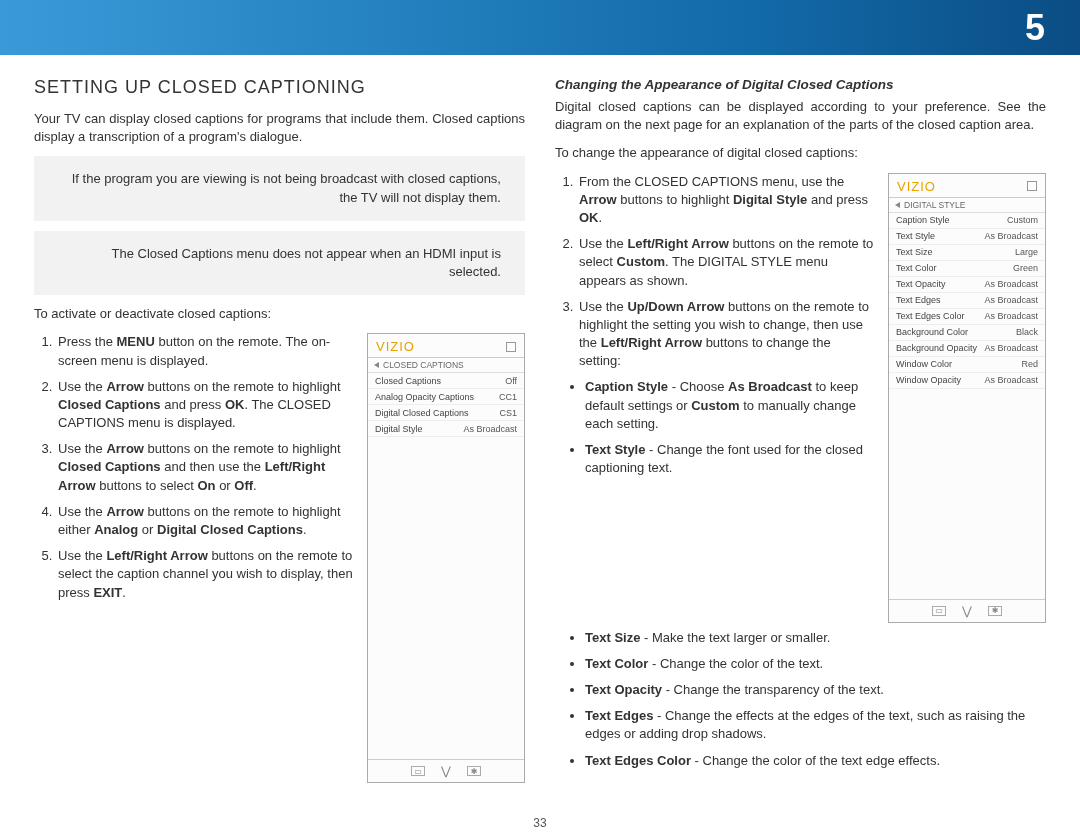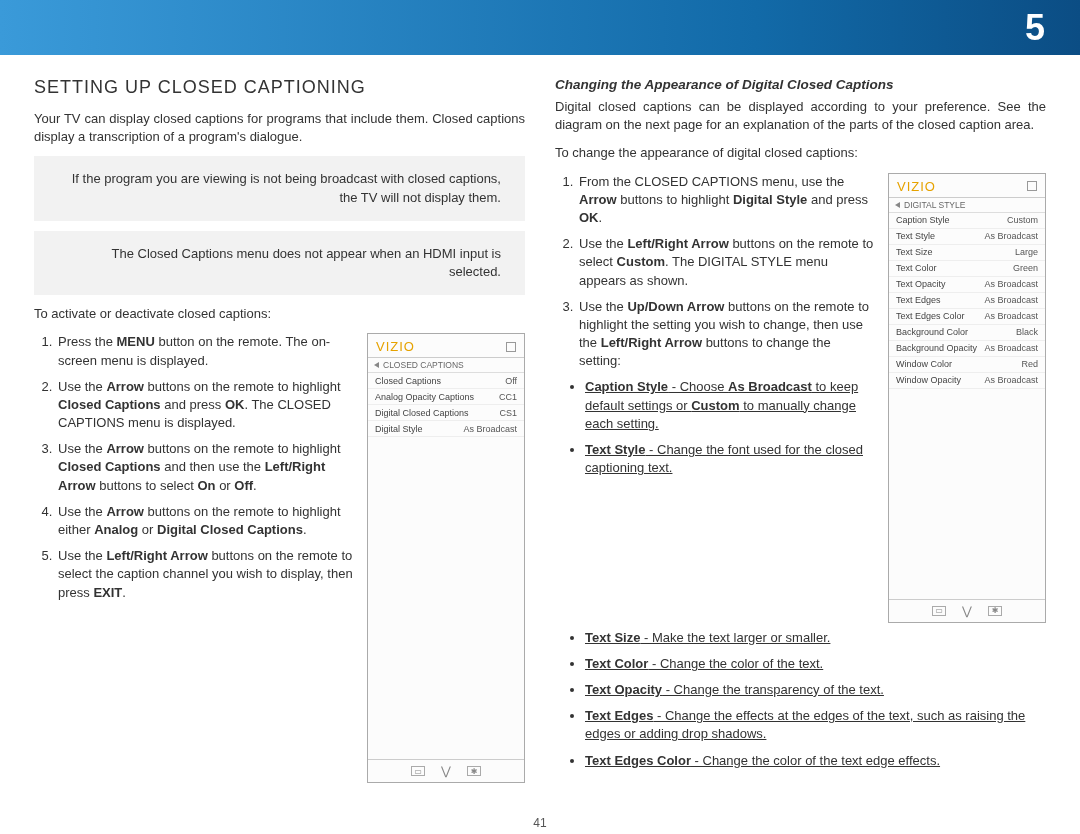--- a/index.html
+++ b/index.html
@@ -8,21 +8,21 @@
   .chapter-num { color: #fff; font-size: 36px; font-weight: bold; }
   .page { display: flex; gap: 30px; padding: 22px 34px 10px 34px; }
   .col { flex: 1; }
   h1 { font-size: 18px; font-weight: 500; color: #333; letter-spacing: 1px; margin-bottom: 12px; }
   h2 { font-size: 13.5px; font-weight: bold; margin-bottom: 6px; font-style: italic; }
   p { line-height: 1.4; margin-bottom: 10px; text-align: justify; }
   .note-box { background: #f2f2f2; padding: 14px 24px; margin-bottom: 10px; text-align: right; line-height: 1.4; }
   ol { list-style: decimal; padding-left: 22px; margin-bottom: 8px; }
   ol > li { margin-bottom: 8px; line-height: 1.4; padding-left: 2px; }
   ul.bullets { list-style: disc; padding-left: 30px; }
-  ul.bullets > li { margin-bottom: 8px; line-height: 1.4; text-decoration: underline; }
+  ul.bullets > li { margin-bottom: 8px; line-height: 1.4; }
   b { font-weight: bold; }
   .two-up { display: flex; gap: 14px; align-items: flex-start; }
   .two-up ol { flex: 1 1 auto; }
   .vizio-panel { width: 158px; border: 1px solid #aaa; display: flex; flex-direction: column; font-size: 9.5px; background: #fcfcfc; flex-shrink: 0; }
   .vizio-panel.tall { height: 450px; }
   .vizio-panel.tall2 { height: 450px; }
   .vp-head { display: flex; align-items: center; justify-content: space-between; padding: 5px 8px 3px 8px; border-bottom: 1px solid #ccc; }
   .vp-brand { color: #e6a200; font-size: 13px; letter-spacing: 1px; font-weight: 500; }
   .home-ic { width: 10px; height: 10px; border: 1px solid #999; position: relative; }
   .vp-sub { display: flex; align-items: center; gap: 4px; padding: 2px 6px; border-bottom: 1px solid #ddd; font-size: 8.5px; color: #666; }
@@ -179,13 +179,13 @@
     <ul class="bullets" style="margin-top:6px">
       <li><b>Text Size</b><span> - Make the text larger or smaller.</span></li>
       <li><b>Text Color</b><span> - Change the color of the text.</span></li>
       <li><b>Text Opacity</b><span> - Change the transparency of the text.</span></li>
       <li><b>Text Edges</b><span> - Change the effects at the edges of the text, such as raising the edges or adding drop shadows.</span></li>
       <li><b>Text Edges Color</b><span> - Change the color of the text edge effects.</span></li>
     </ul>
   </div>
 </div>
 
-<div class="pagenum">41</div>
+<div class="pagenum">33</div>
 
 </body></html>

